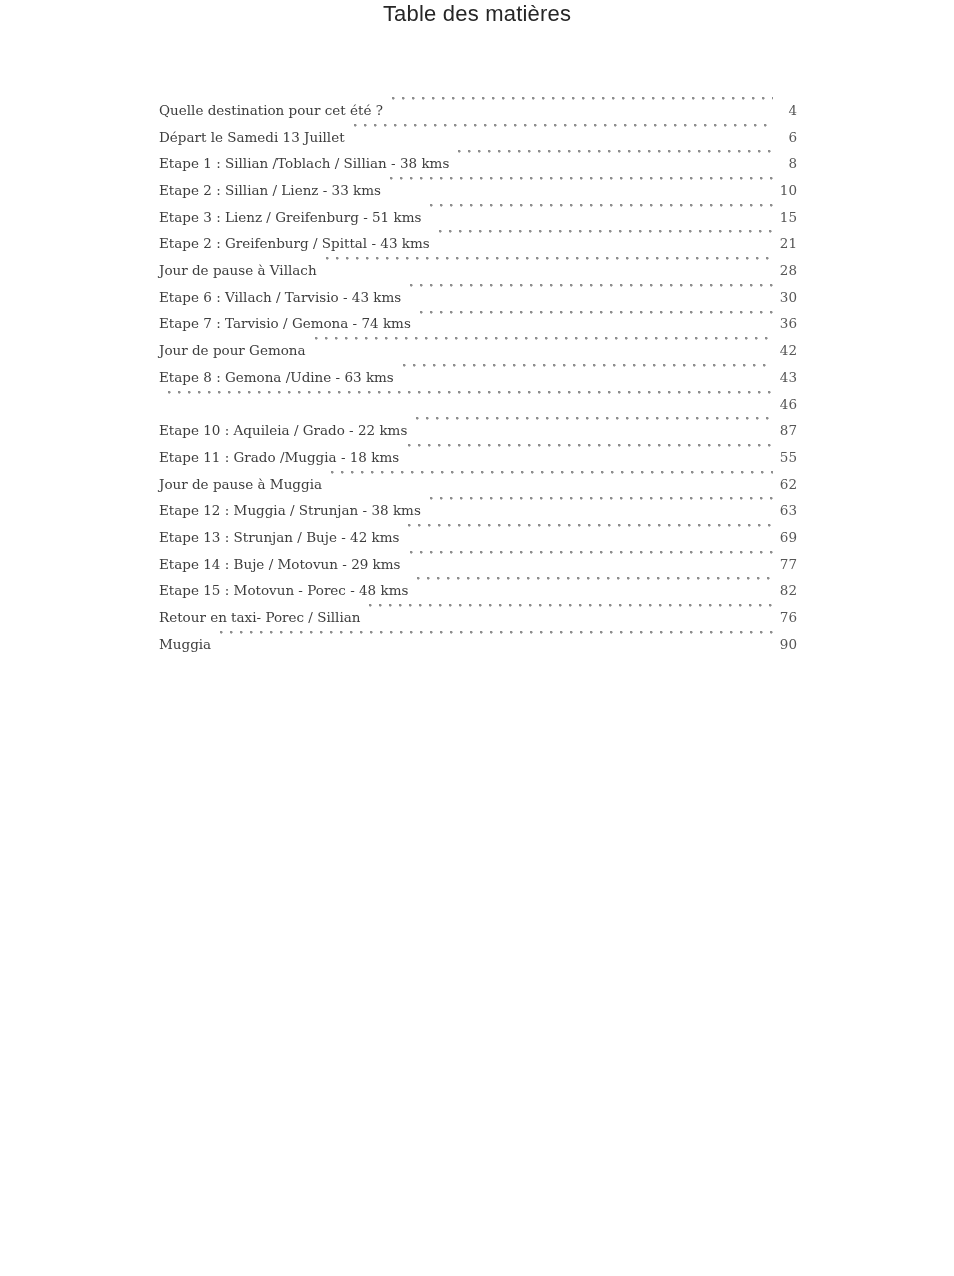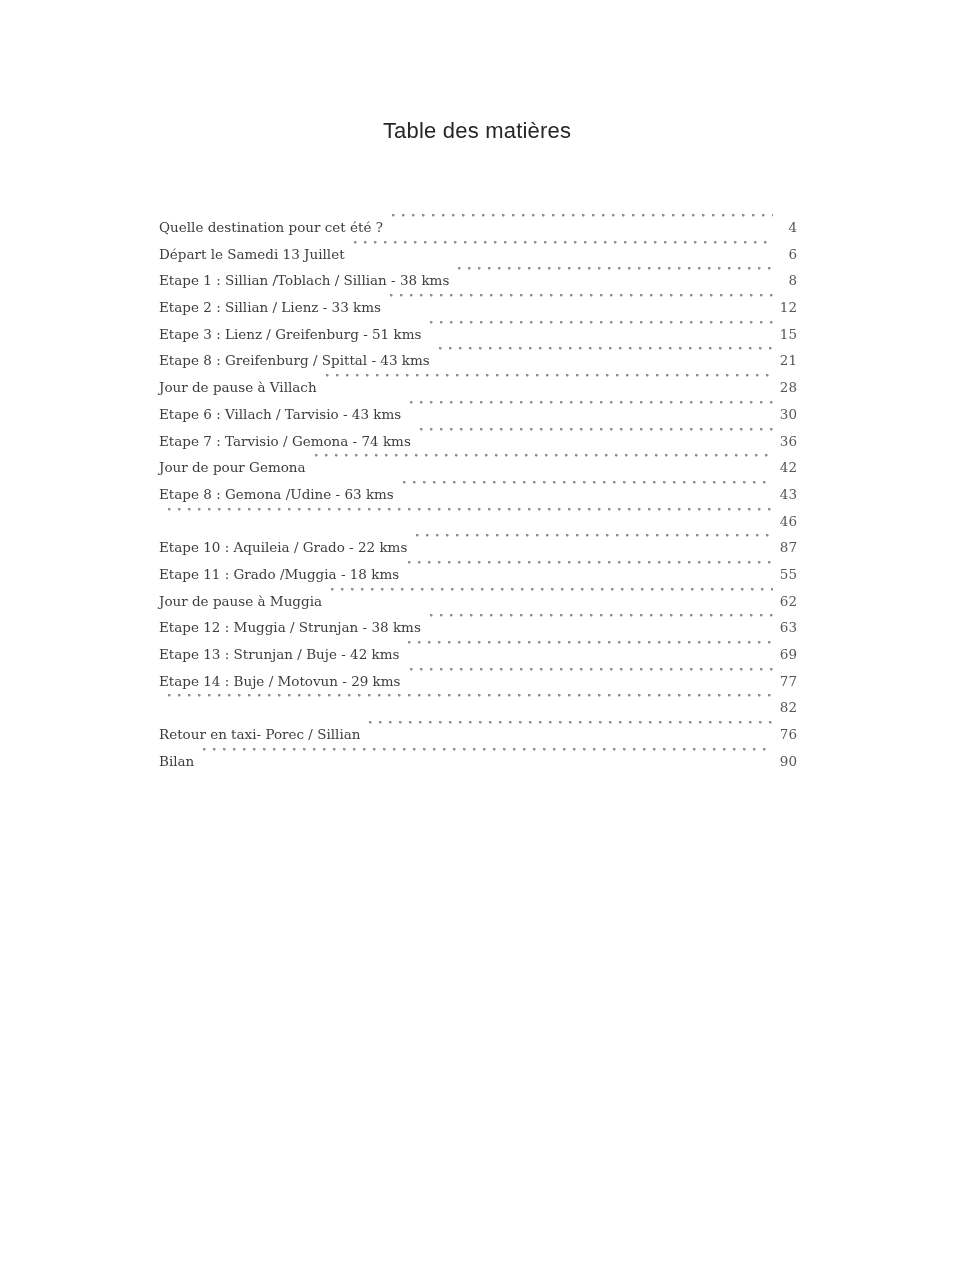--- a/index.html
+++ b/index.html
@@ -12,39 +12,38 @@
     height: 1276px;
     position: relative;
     overflow: hidden;
     font-family: "DejaVu Serif", serif;
   }
   .page {
     width: 954px;
     height: 1276px;
     background: #ffffff;
     box-sizing: border-box;
-    padding-top: 117px;
   }
   .title {
     margin: 0;
     text-align: center;
     font-family: "Liberation Sans", sans-serif;
     font-size: 22px;
     font-weight: 500;
     color: #262626;
     letter-spacing: 0.2px;
     line-height: 27px;
   }
   .toc {
     margin: 70px 0 0 159px;
     width: 638px;
   }
   .toc-row {
     display: flex;
-    align-items: center;
+    align-items: flex-end;
     height: 26.7px;
     font-size: 13.5px;
     line-height: 26.7px;
     cursor: default;
   }
   .toc-label {
     flex: 0 0 auto;
     color: #3d3d3d;
     white-space: pre;
   }
@@ -85,31 +84,31 @@
 
   <div class="toc-row">
     <span class="toc-label">Etape 1 : Sillian /Toblach / Sillian - 38 kms</span>
     <span class="toc-leader"></span>
     <span class="toc-page">8</span>
   </div>
 
   <div class="toc-row">
     <span class="toc-label">Etape 2 : Sillian / Lienz - 33 kms</span>
     <span class="toc-leader"></span>
-    <span class="toc-page">12</span>
+    <span class="toc-page">10</span>
   </div>
 
   <div class="toc-row">
     <span class="toc-label">Etape 3 : Lienz / Greifenburg - 51 kms</span>
     <span class="toc-leader"></span>
     <span class="toc-page">15</span>
   </div>
 
   <div class="toc-row">
-    <span class="toc-label">Etape 8 : Greifenburg / Spittal - 43 kms</span>
+    <span class="toc-label">Etape 2 : Greifenburg / Spittal - 43 kms</span>
     <span class="toc-leader"></span>
     <span class="toc-page">21</span>
   </div>
 
 
   <div class="toc-row">
     <span class="toc-label">Jour de pause à Villach</span>
     <span class="toc-leader"></span>
     <span class="toc-page">28</span>
   </div>
@@ -173,29 +172,30 @@
     <span class="toc-page">69</span>
   </div>
 
   <div class="toc-row">
     <span class="toc-label">Etape 14 : Buje / Motovun - 29 kms</span>
     <span class="toc-leader"></span>
     <span class="toc-page">77</span>
   </div>
 
   <div class="toc-row">
+    <span class="toc-label">Etape 15 : Motovun - Porec - 48 kms</span>
     <span class="toc-leader"></span>
     <span class="toc-page">82</span>
   </div>
 
   <div class="toc-row">
     <span class="toc-label">Retour en taxi- Porec / Sillian</span>
     <span class="toc-leader"></span>
     <span class="toc-page">76</span>
   </div>
 
   <div class="toc-row">
-    <span class="toc-label">Bilan</span>
+    <span class="toc-label">Muggia</span>
     <span class="toc-leader"></span>
     <span class="toc-page">90</span>
   </div>
 </div>
 </div>
 
 </body></html>

